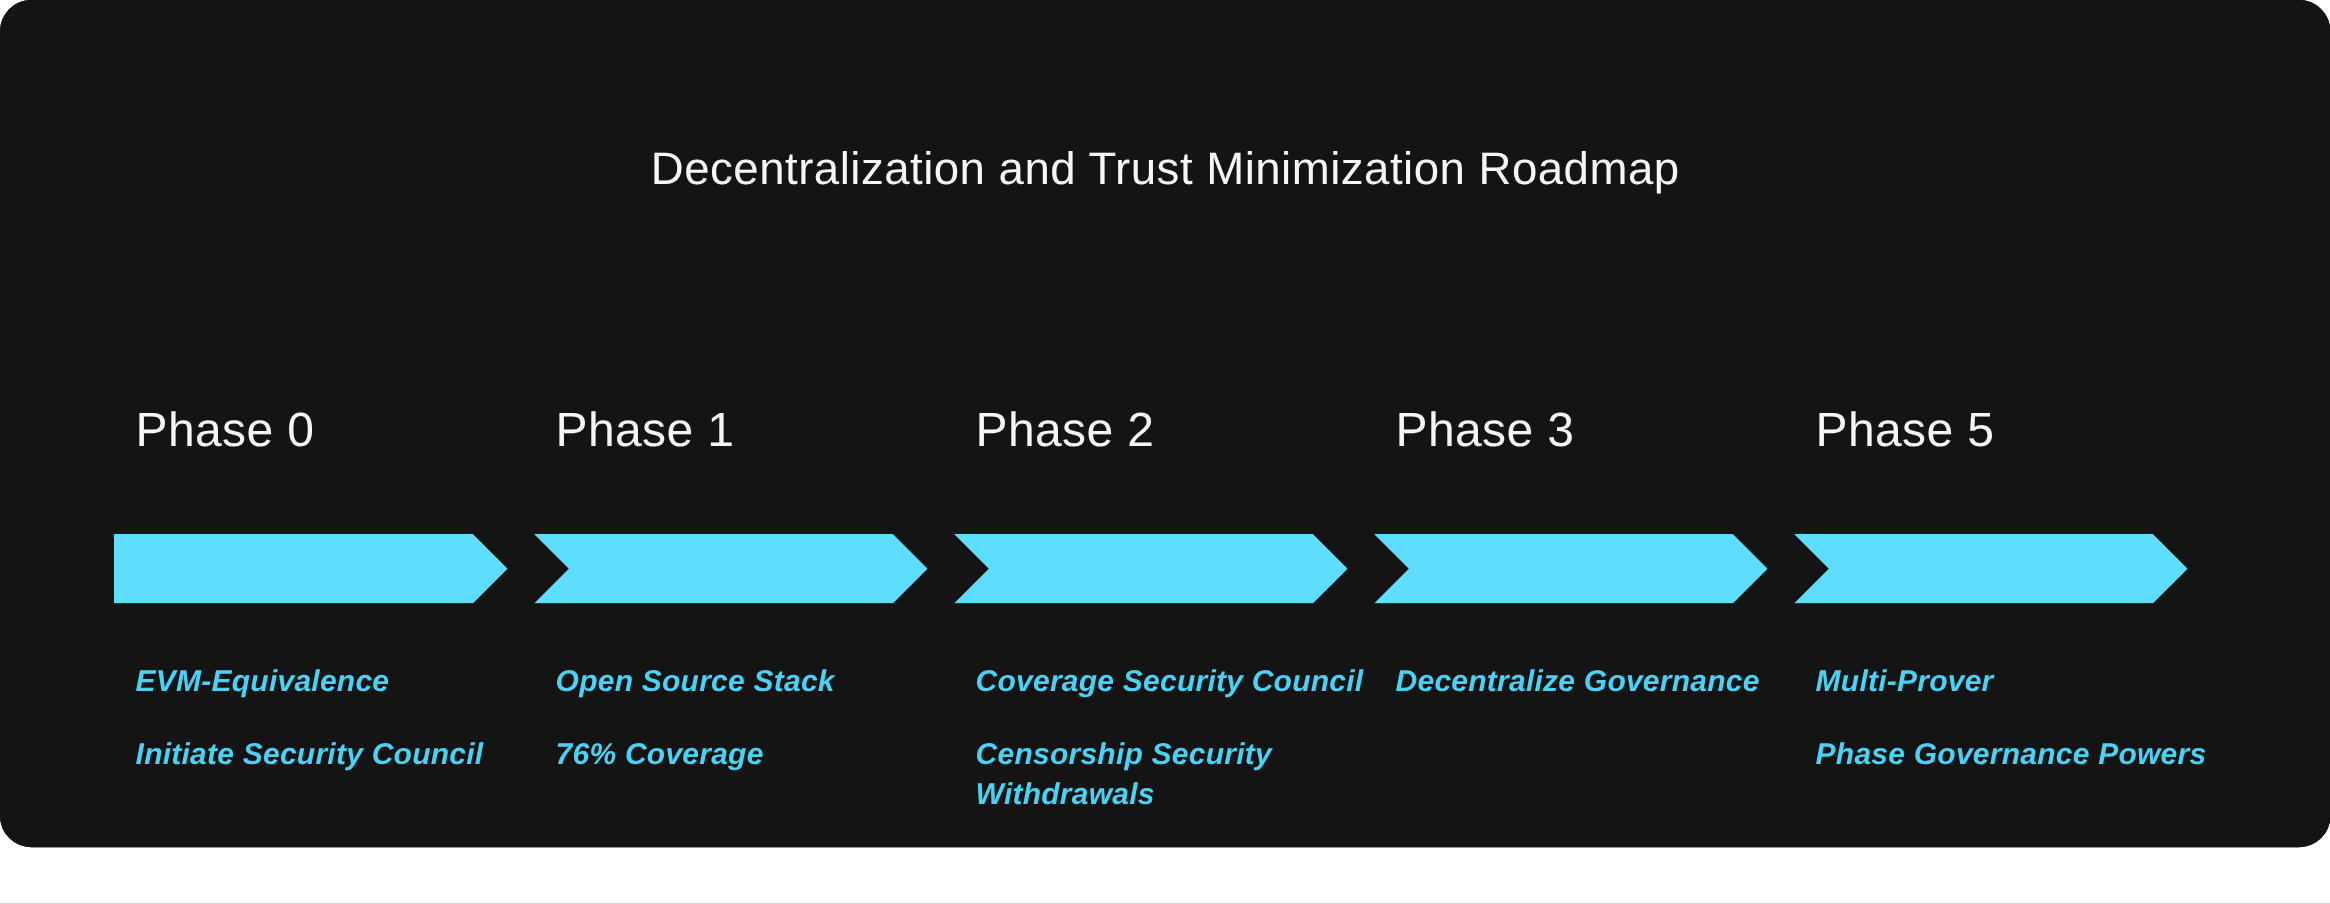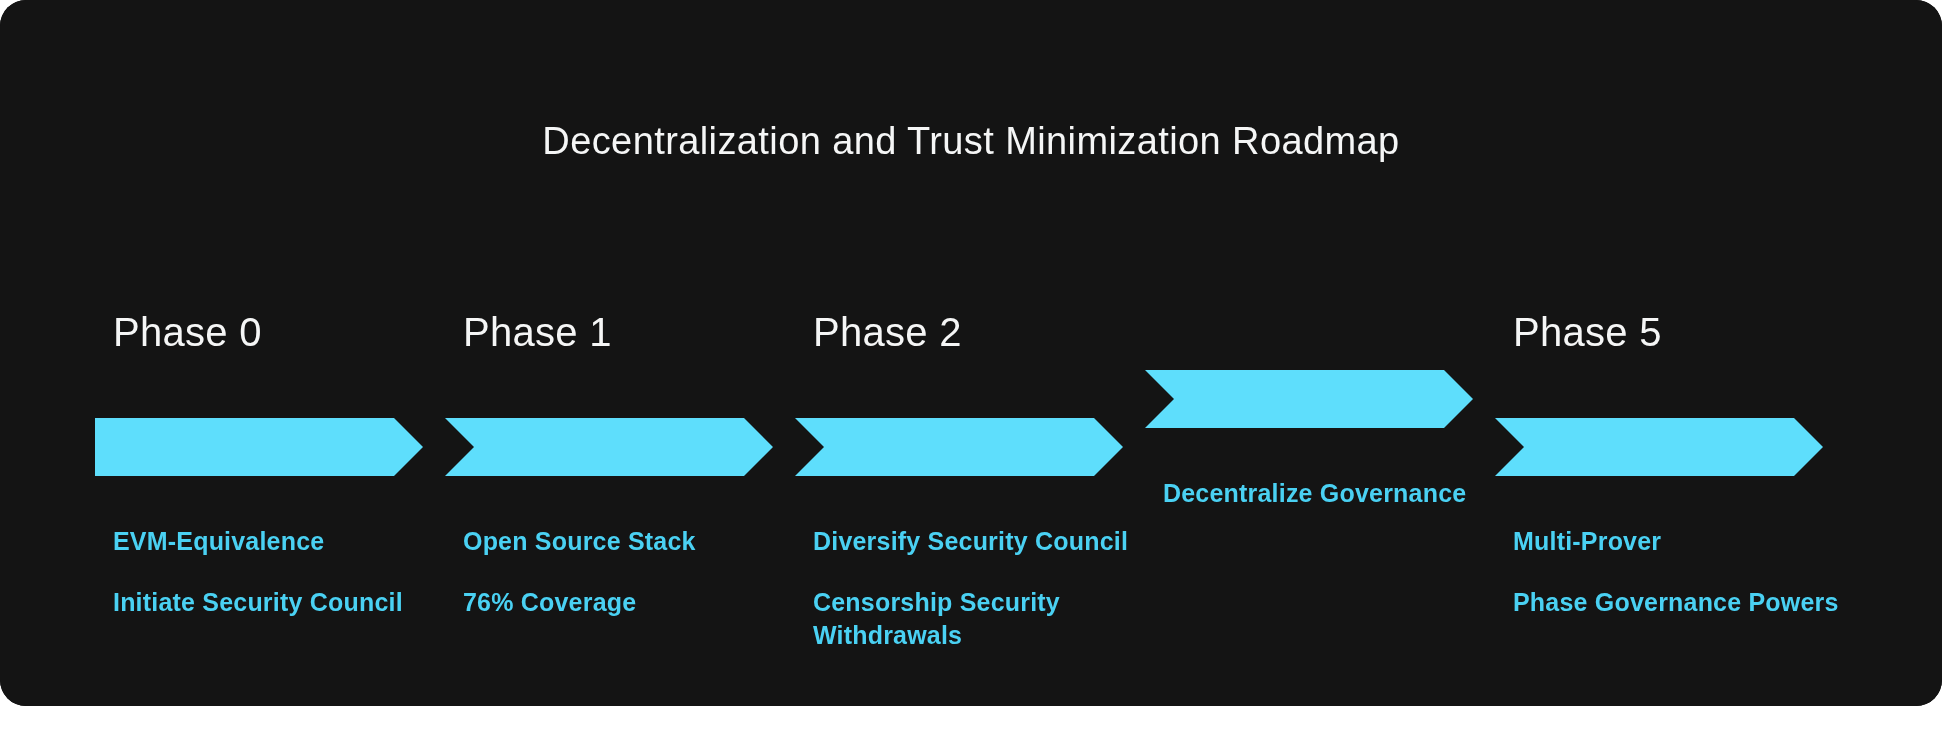--- a/index.html
+++ b/index.html
@@ -43,34 +43,36 @@
   }
   .col{min-width:0;}
   .phase-label{
     padding-left:18px;
     color:var(--heading,#f5f6f6);
     font-size:40px;
     font-weight:500;
     line-height:48px;
     letter-spacing:0.3px;
     white-space:nowrap;
+    margin-top:27px;
   }
   .arrow{
     margin-top:62px;
     height:58px;
     background:var(--arrow,#5edefc);
     clip-path:polygon(0 0, calc(100% - 29px) 0, 100% 50%, calc(100% - 29px) 100%, 0 100%, 29px 50%);
   }
   .col:first-child .arrow{
     clip-path:polygon(0 0, calc(100% - 29px) 0, 100% 50%, calc(100% - 29px) 100%, 0 100%);
   }
   .items{
     list-style:none;
     margin:49px 0 0;
     padding:0 0 0 18px;
+    font-style:italic;
   }
   .items li{
     color:var(--itemText,#4ad1f3);
     font-size:25px;
     font-weight:700;
     line-height:33px;
     letter-spacing:0.2px;
     margin-bottom:28px;
     white-space:pre-line;   
     width:max-content;
@@ -99,27 +101,28 @@
     <ul class="items">
           <li>Open Source Stack</li>
           <li>76% Coverage</li>
         </ul>
   </div>
 
   <div class="col">
     <div class="phase-label">Phase 2</div>
     <div class="arrow"></div>
     <ul class="items">
-          <li>Diversify Security Council</li>
+          <li>Coverage Security Council</li>
           <li>Censorship Security
 Withdrawals</li>
         </ul>
   </div>
 
   <div class="col">
+    <div class="phase-label">Phase 3</div>
     <div class="arrow"></div>
     <ul class="items">
           <li>Decentralize Governance</li>
         </ul>
   </div>
 
   <div class="col">
     <div class="phase-label">Phase 5</div>
     <div class="arrow"></div>
     <ul class="items">

